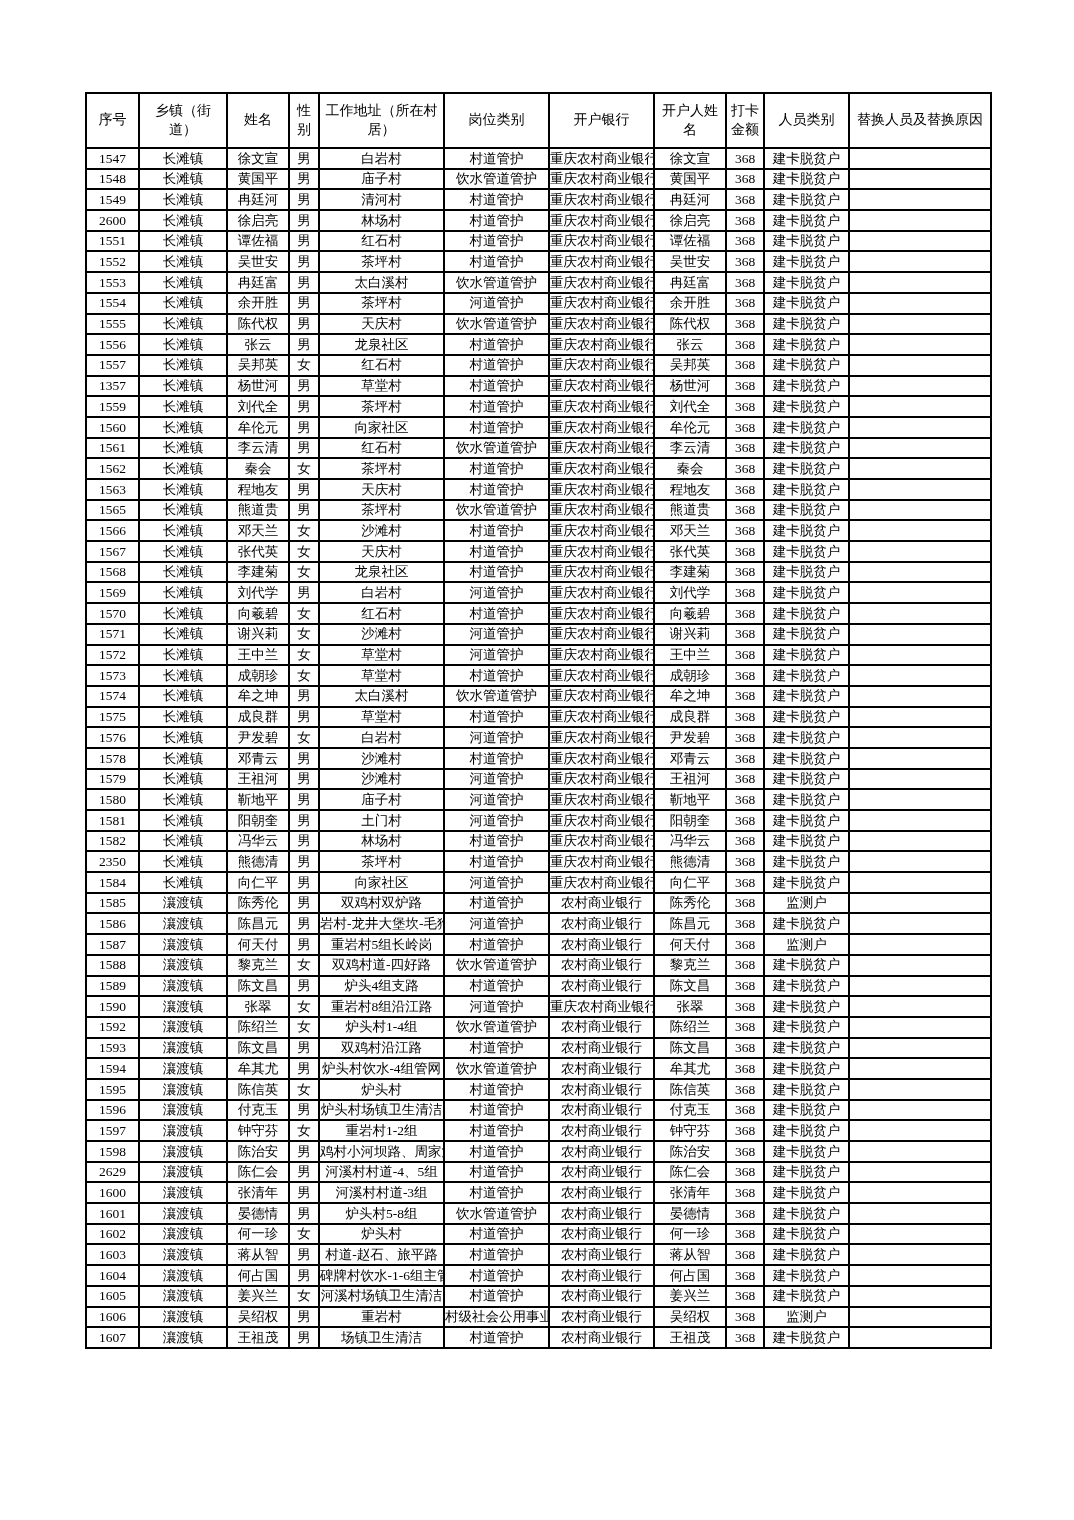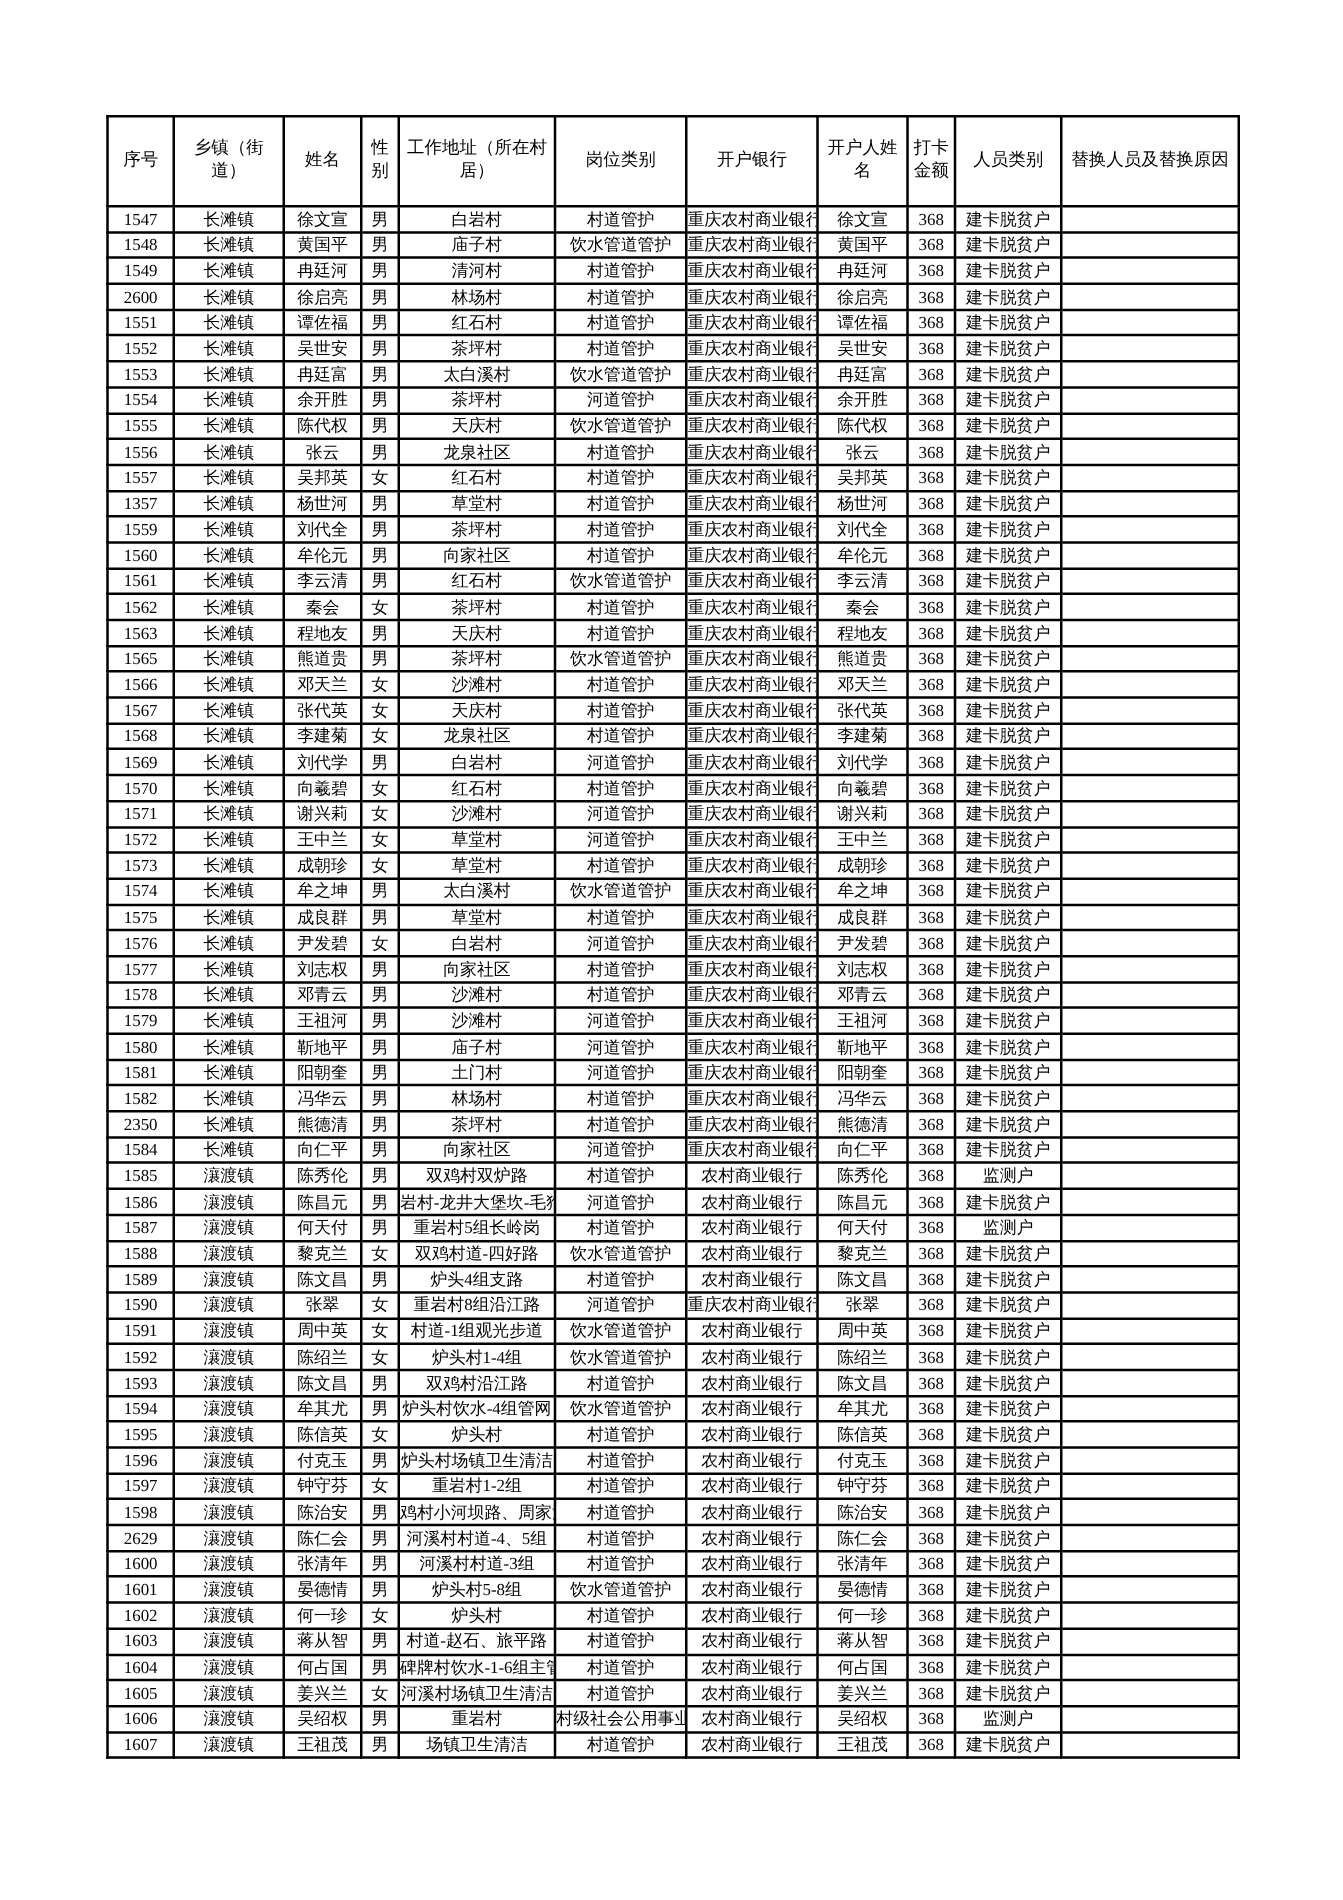--- a/index.html
+++ b/index.html
@@ -26,21 +26,21 @@
   table.roster th,
   table.roster td {
     border: 2px solid #000000;
     text-align: center;
     vertical-align: middle;
     padding: 0;
     overflow: hidden;
     color: #000000;
   }
   table.roster thead tr {
-    height: 72px;
+    height: 55px;
   }
   table.roster th {
     font-size: 14px;
     font-weight: normal;
     line-height: 1.35;
     white-space: normal;
     padding: 0 2px;
   }
   table.roster tbody tr {
     height: 20.69px;
@@ -468,119 +468,106 @@
           <td>女</td>
           <td>白岩村</td>
           <td>河道管护</td>
           <td>重庆农村商业银行</td>
           <td>尹发碧</td>
           <td>368</td>
           <td>建卡脱贫户</td>
           <td></td>
         </tr>
         <tr>
-          <td>1577</td>
-          <td>长滩镇</td>
-          <td>刘志权</td>
+          <td>1578</td>
+          <td>长滩镇</td>
+          <td>邓青云</td>
+          <td>男</td>
+          <td>沙滩村</td>
+          <td>村道管护</td>
+          <td>重庆农村商业银行</td>
+          <td>邓青云</td>
+          <td>368</td>
+          <td>建卡脱贫户</td>
+          <td></td>
+        </tr>
+        <tr>
+          <td>1579</td>
+          <td>长滩镇</td>
+          <td>王祖河</td>
+          <td>男</td>
+          <td>沙滩村</td>
+          <td>河道管护</td>
+          <td>重庆农村商业银行</td>
+          <td>王祖河</td>
+          <td>368</td>
+          <td>建卡脱贫户</td>
+          <td></td>
+        </tr>
+        <tr>
+          <td>1580</td>
+          <td>长滩镇</td>
+          <td>靳地平</td>
+          <td>男</td>
+          <td>庙子村</td>
+          <td>河道管护</td>
+          <td>重庆农村商业银行</td>
+          <td>靳地平</td>
+          <td>368</td>
+          <td>建卡脱贫户</td>
+          <td></td>
+        </tr>
+        <tr>
+          <td>1581</td>
+          <td>长滩镇</td>
+          <td>阳朝奎</td>
+          <td>男</td>
+          <td>土门村</td>
+          <td>河道管护</td>
+          <td>重庆农村商业银行</td>
+          <td>阳朝奎</td>
+          <td>368</td>
+          <td>建卡脱贫户</td>
+          <td></td>
+        </tr>
+        <tr>
+          <td>1582</td>
+          <td>长滩镇</td>
+          <td>冯华云</td>
+          <td>男</td>
+          <td>林场村</td>
+          <td>村道管护</td>
+          <td>重庆农村商业银行</td>
+          <td>冯华云</td>
+          <td>368</td>
+          <td>建卡脱贫户</td>
+          <td></td>
+        </tr>
+        <tr>
+          <td>2350</td>
+          <td>长滩镇</td>
+          <td>熊德清</td>
+          <td>男</td>
+          <td>茶坪村</td>
+          <td>村道管护</td>
+          <td>重庆农村商业银行</td>
+          <td>熊德清</td>
+          <td>368</td>
+          <td>建卡脱贫户</td>
+          <td></td>
+        </tr>
+        <tr>
+          <td>1584</td>
+          <td>长滩镇</td>
+          <td>向仁平</td>
           <td>男</td>
           <td>向家社区</td>
-          <td>村道管护</td>
-          <td>重庆农村商业银行</td>
-          <td>刘志权</td>
-          <td>368</td>
-          <td>建卡脱贫户</td>
-          <td></td>
-        </tr>
-        <tr>
-          <td>1578</td>
-          <td>长滩镇</td>
-          <td>邓青云</td>
-          <td>男</td>
-          <td>沙滩村</td>
-          <td>村道管护</td>
-          <td>重庆农村商业银行</td>
-          <td>邓青云</td>
-          <td>368</td>
-          <td>建卡脱贫户</td>
-          <td></td>
-        </tr>
-        <tr>
-          <td>1579</td>
-          <td>长滩镇</td>
-          <td>王祖河</td>
-          <td>男</td>
-          <td>沙滩村</td>
-          <td>河道管护</td>
-          <td>重庆农村商业银行</td>
-          <td>王祖河</td>
-          <td>368</td>
-          <td>建卡脱贫户</td>
-          <td></td>
-        </tr>
-        <tr>
-          <td>1580</td>
-          <td>长滩镇</td>
-          <td>靳地平</td>
-          <td>男</td>
-          <td>庙子村</td>
-          <td>河道管护</td>
-          <td>重庆农村商业银行</td>
-          <td>靳地平</td>
-          <td>368</td>
-          <td>建卡脱贫户</td>
-          <td></td>
-        </tr>
-        <tr>
-          <td>1581</td>
-          <td>长滩镇</td>
-          <td>阳朝奎</td>
-          <td>男</td>
-          <td>土门村</td>
-          <td>河道管护</td>
-          <td>重庆农村商业银行</td>
-          <td>阳朝奎</td>
-          <td>368</td>
-          <td>建卡脱贫户</td>
-          <td></td>
-        </tr>
-        <tr>
-          <td>1582</td>
-          <td>长滩镇</td>
-          <td>冯华云</td>
-          <td>男</td>
-          <td>林场村</td>
-          <td>村道管护</td>
-          <td>重庆农村商业银行</td>
-          <td>冯华云</td>
-          <td>368</td>
-          <td>建卡脱贫户</td>
-          <td></td>
-        </tr>
-        <tr>
-          <td>2350</td>
-          <td>长滩镇</td>
-          <td>熊德清</td>
-          <td>男</td>
-          <td>茶坪村</td>
-          <td>村道管护</td>
-          <td>重庆农村商业银行</td>
-          <td>熊德清</td>
-          <td>368</td>
-          <td>建卡脱贫户</td>
-          <td></td>
-        </tr>
-        <tr>
-          <td>1584</td>
-          <td>长滩镇</td>
+          <td>河道管护</td>
+          <td>重庆农村商业银行</td>
           <td>向仁平</td>
-          <td>男</td>
-          <td>向家社区</td>
-          <td>河道管护</td>
-          <td>重庆农村商业银行</td>
-          <td>向仁平</td>
           <td>368</td>
           <td>建卡脱贫户</td>
           <td></td>
         </tr>
         <tr>
           <td>1585</td>
           <td>瀼渡镇</td>
           <td>陈秀伦</td>
           <td>男</td>
           <td>双鸡村双炉路</td>
@@ -645,33 +632,20 @@
         </tr>
         <tr>
           <td>1590</td>
           <td>瀼渡镇</td>
           <td>张翠</td>
           <td>女</td>
           <td>重岩村8组沿江路</td>
           <td>河道管护</td>
           <td>重庆农村商业银行</td>
           <td>张翠</td>
-          <td>368</td>
-          <td>建卡脱贫户</td>
-          <td></td>
-        </tr>
-        <tr>
-          <td>1591</td>
-          <td>瀼渡镇</td>
-          <td>周中英</td>
-          <td>女</td>
-          <td>村道-1组观光步道</td>
-          <td>饮水管道管护</td>
-          <td>农村商业银行</td>
-          <td>周中英</td>
           <td>368</td>
           <td>建卡脱贫户</td>
           <td></td>
         </tr>
         <tr>
           <td>1592</td>
           <td>瀼渡镇</td>
           <td>陈绍兰</td>
           <td>女</td>
           <td>炉头村1-4组</td>

